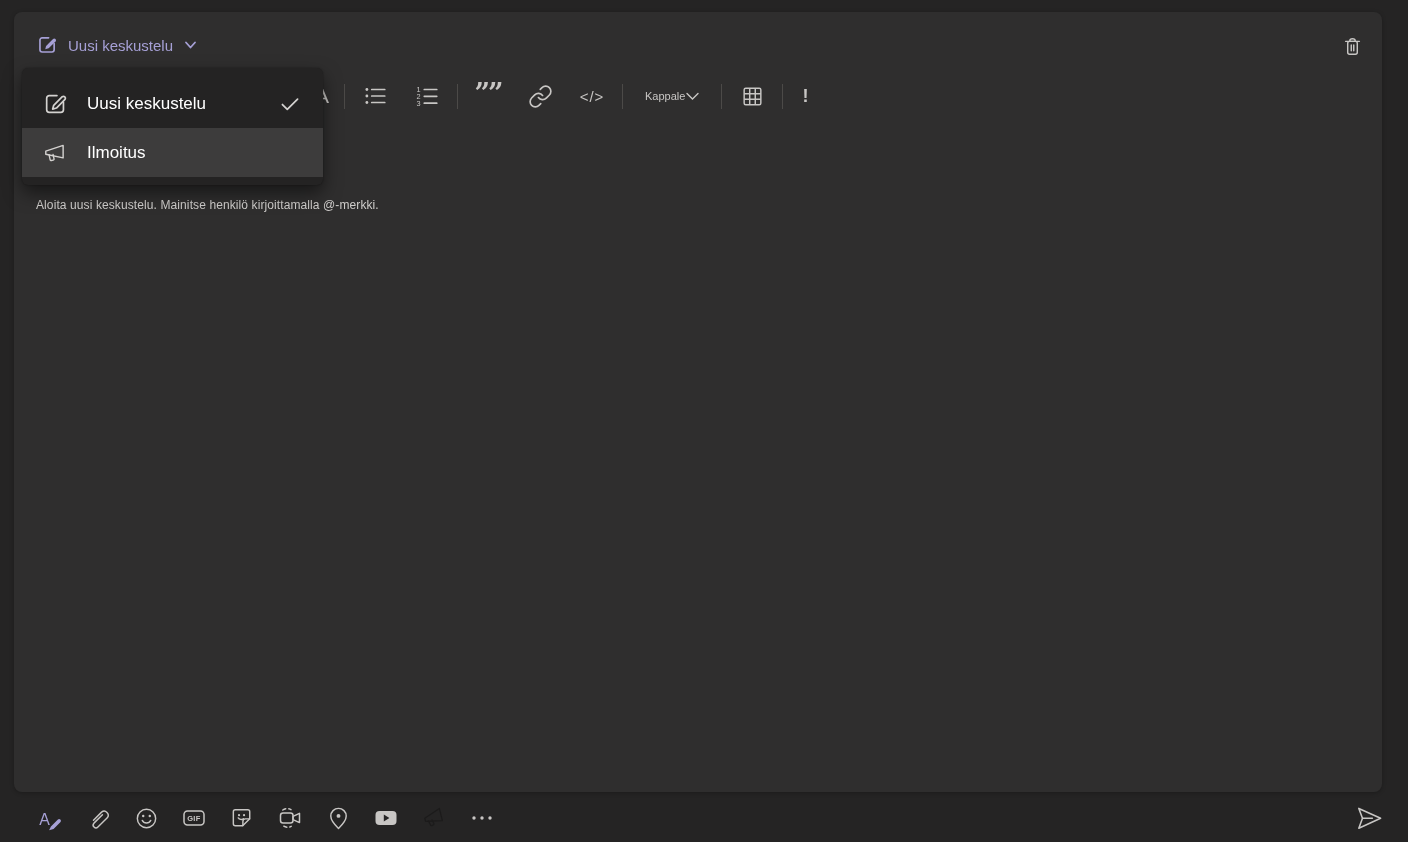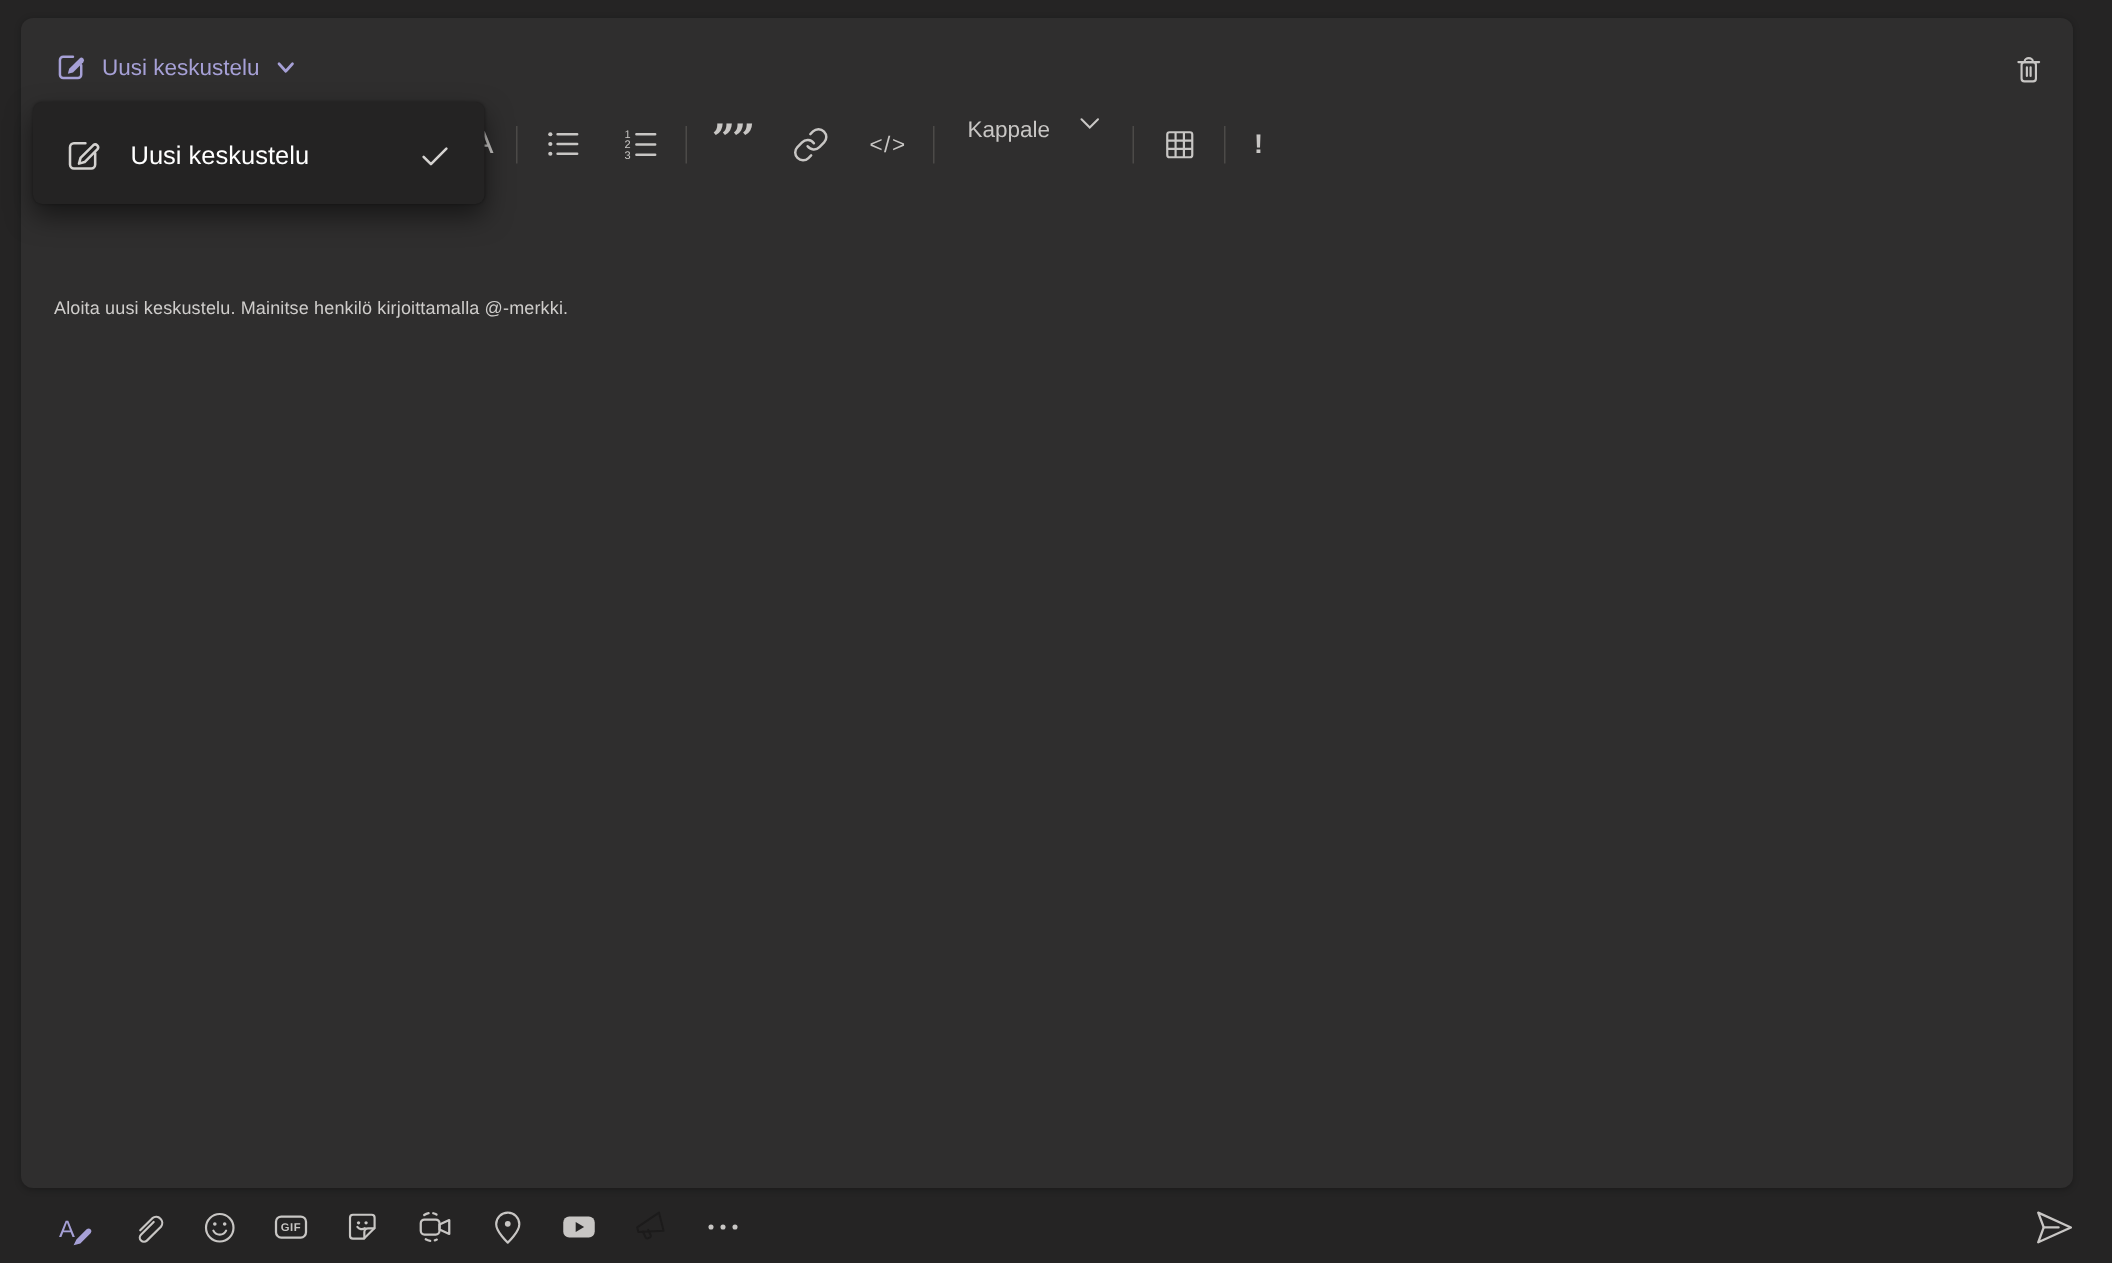--- a/index.html
+++ b/index.html
@@ -38,21 +38,21 @@
     position:absolute; left:290px; top:66px; height:36px;
     display:flex; align-items:center; color:var(--icon);
   }
   .tb-btn { min-width:52px; height:36px; display:flex; align-items:center; justify-content:center; cursor:pointer; }
   .tb-btn.narrow { min-width:36px; }
   .tb-divider { width:1px; height:25px; background:var(--divider); margin:0 4px; }
   .font-glyph { font-size:21px; color:var(--icon); }
   .quote-glyph { font-family:"DejaVu Serif", serif; font-weight:bold; font-size:27px; transform:translateY(-3px); letter-spacing:-2px; }
   .code-glyph { font-size:15px; letter-spacing:1px; }
   .important-glyph { font-size:18px; font-weight:bold; }
-  .paragraph-btn { display:flex; align-items:flex-start; gap:20px; padding:0 18px; height:36px; font-size:15px; color:var(--icon); cursor:pointer; }
+  .paragraph-btn { display:flex; align-items:center; gap:1px; padding:0 18px; height:36px; font-size:11px; color:var(--icon); cursor:pointer; }
 
   
   .editor-placeholder {
     position:absolute; left:22px; top:186px;
     font-size:12px; color:var(--placeholder); letter-spacing:.1px;
   }
 
   
   .type-menu {
     position:absolute; left:22px; top:68px; width:301px;
@@ -164,20 +164,27 @@
   <div class="type-menu-item">
     <svg width="26" height="26" viewBox="0 0 20 20" fill="none" stroke="var(--menu-icon)" stroke-width="1.3" stroke-linecap="round" stroke-linejoin="round">
       <path d="M11.5,3.5 H5.6 a2,2 0 0 0 -2,2 v8.9 a2,2 0 0 0 2,2 h8.9 a2,2 0 0 0 2,-2 V8.6"></path>
       <path d="M9,11 l6.6,-6.6 a1.5,1.5 0 0 1 2.1,2.1 L11.1,13.1 l-2.9,0.8 Z"></path>
     </svg>
     <span>Uusi keskustelu</span>
     <svg class="check" width="26" height="26" viewBox="0 0 24 24" fill="none" stroke="var(--menu-icon)" stroke-width="1.6" stroke-linecap="round" stroke-linejoin="round">
       <polyline points="5,12.5 9.5,17 19,7.5"></polyline>
     </svg>
   </div>
+  <div class="type-menu-item hovered">
+    <svg width="26" height="26" viewBox="0 0 24 24" fill="none" stroke="var(--menu-icon)" stroke-width="1.3" stroke-linecap="round" stroke-linejoin="round">
+      <path d="M3.5,10.2 L19.5,5 V16.5 L3.5,13.2 Z"></path>
+      <path d="M6.5,13.5 l1,4.6 a1,1 0 0 0 1.2,0.8 l1.6,-0.3 a1,1 0 0 0 0.8,-1.2 l-0.9,-4.1"></path>
+    </svg>
+    <span>Ilmoitus</span>
+  </div>
 </div>
 
 <div class="bottom-toolbar">
   <div class="bt-btn">
     <svg width="30" height="30" viewBox="0 0 30 30" fill="none">
       <text x="3.5" y="22" font-size="17" fill="var(--accent)" font-family="Liberation Sans, sans-serif">A</text>
       <path d="M16,24 L23.5,16.5 a2,2 0 0 1 2.8,2.8 L18.8,26.8 L14,28 Z" fill="var(--accent)"></path>
     </svg>
   </div>
   <div class="bt-btn">

